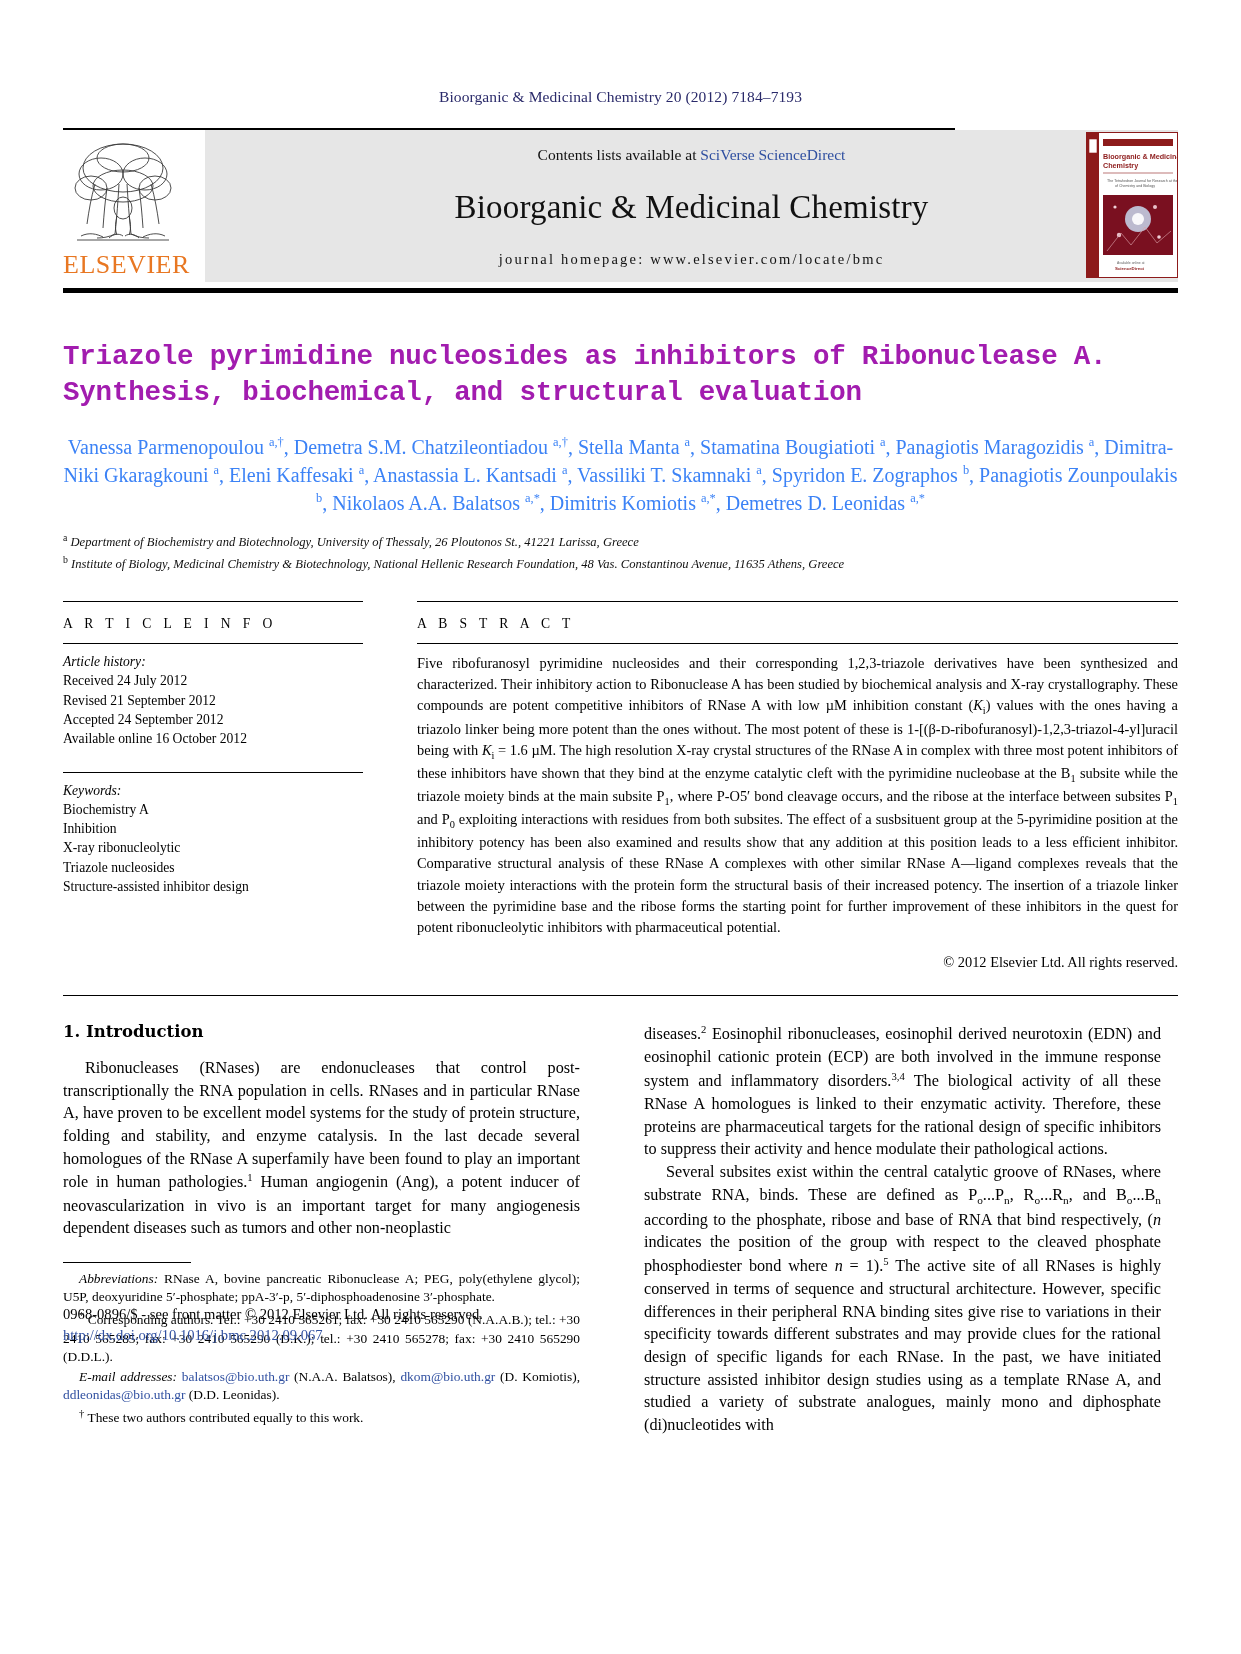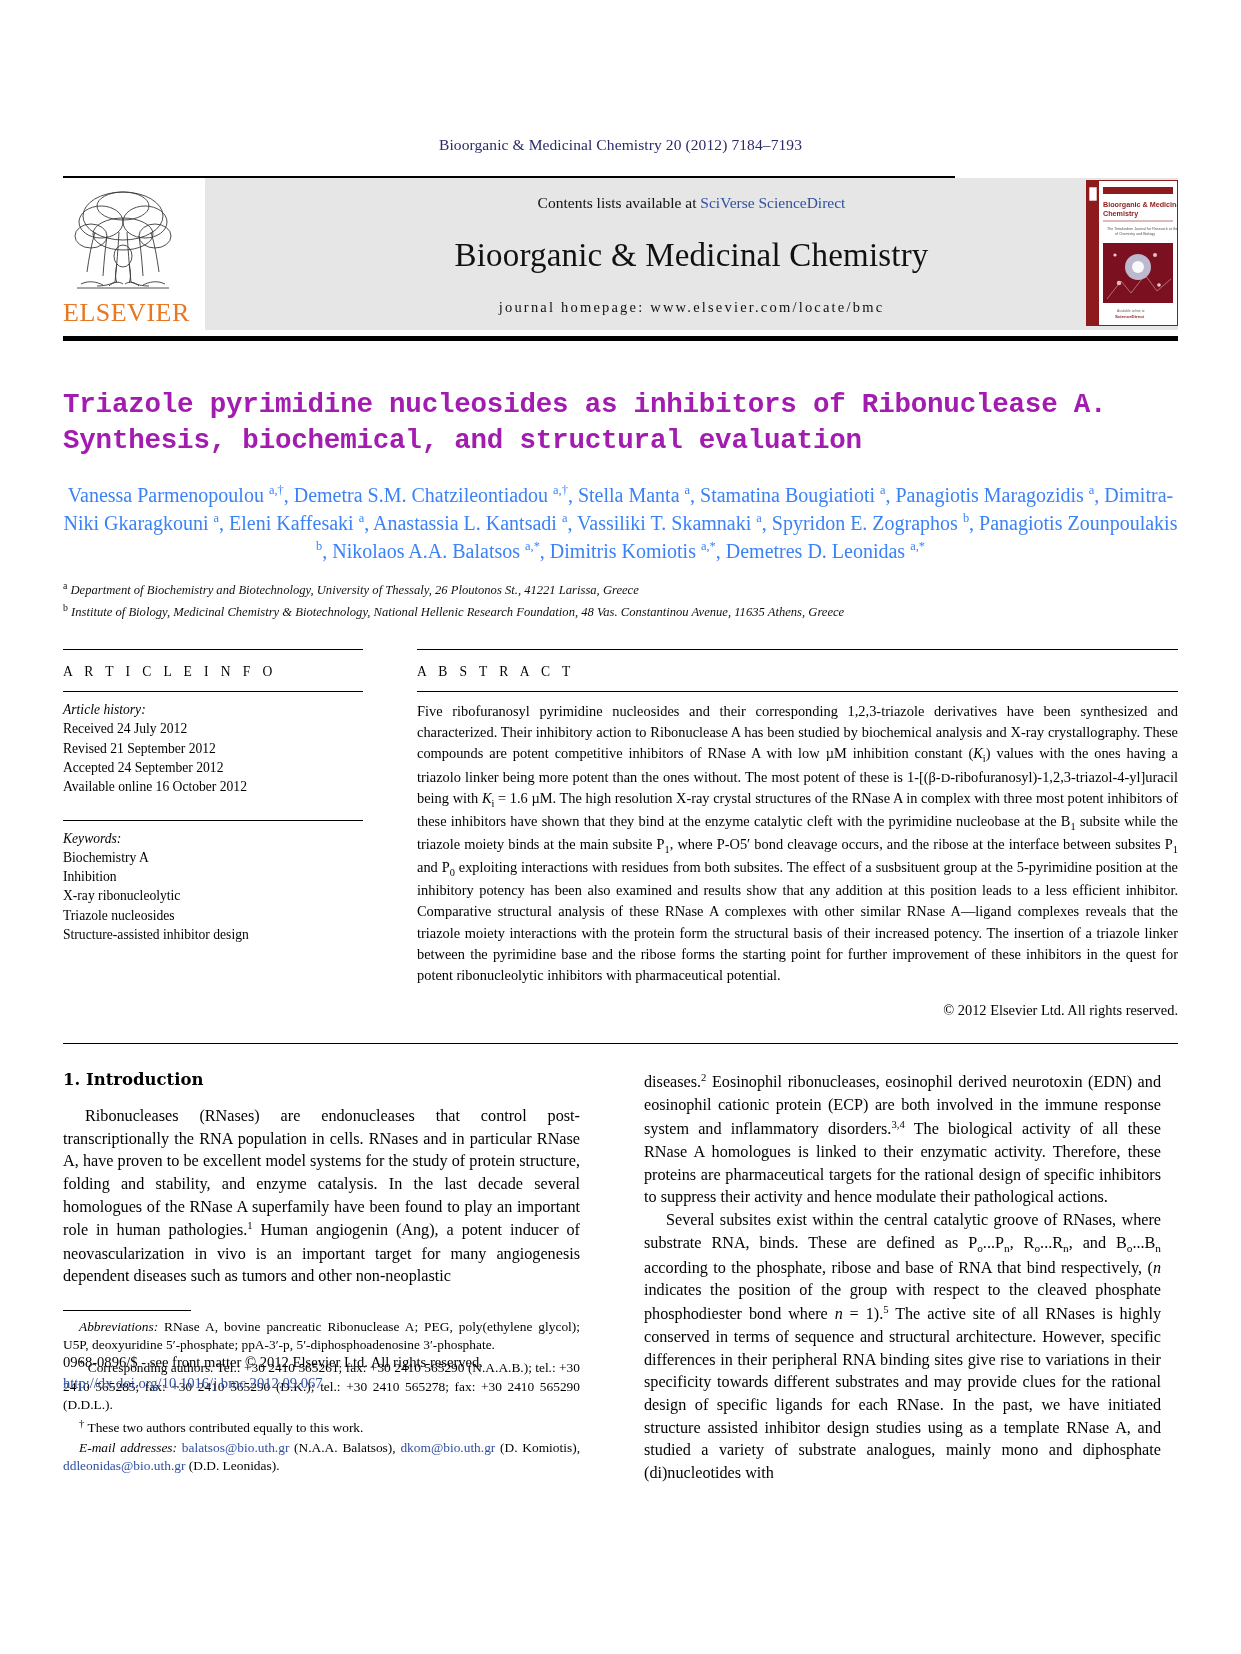--- a/index.html
+++ b/index.html
@@ -14,21 +14,20 @@
     font-family: "Liberation Serif", "DejaVu Serif", serif;
     color: #000000;
     position: relative;
     overflow: hidden;
   }
   .page {
     position: relative;
     width: 1241px;
     height: 1404px;
     padding: 0;
-    margin-top: 48px;
   }
 
   
   .running-head {
     text-align: center;
     font-size: 15.5px;
     color: #2a2a6a;
     padding-top: 88px;
     letter-spacing: 0.1px;
   }
@@ -379,22 +378,22 @@
   <div class="body-cols">
 
     <div class="body-col">
       <h2 class="section-title">1. Introduction</h2>
       <p class="body-p">Ribonucleases (RNases) are endonucleases that control post-transcriptionally the RNA population in cells. RNases and in particular RNase A, have proven to be excellent model systems for the study of protein structure, folding and stability, and enzyme catalysis. In the last decade several homologues of the RNase A superfamily have been found to play an important role in human pathologies.<sup>1</sup> Human angiogenin (Ang), a potent inducer of neovascularization in vivo is an important target for many angiogenesis dependent diseases such as tumors and other non-neoplastic</p>
 
       <div class="footnotes">
         <div class="fn-rule"></div>
         <p class="fn indent"><i>Abbreviations:</i> RNase A, bovine pancreatic Ribonuclease A; PEG, poly(ethylene glycol); U5P, deoxyuridine 5′-phosphate; ppA-3′-p, 5′-diphosphoadenosine 3′-phosphate.</p>
         <p class="fn indent"><span class="marker">*</span> Corresponding authors. Tel.: +30 2410 565261; fax: +30 2410 565290 (N.A.A.B.); tel.: +30 2410 565285; fax: +30 2410 565290 (D.K.); tel.: +30 2410 565278; fax: +30 2410 565290 (D.D.L.).</p>
+        <p class="fn indent"><i>E-mail addresses:</i> <span class="lnk">balatsos@bio.uth.gr</span> (N.A.A. Balatsos), <span class="lnk">dkom@bio.uth.gr</span> (D. Komiotis), <span class="lnk">ddleonidas@bio.uth.gr</span> (D.D. Leonidas).</p>
         <p class="fn indent"><span class="marker">†</span> These two authors contributed equally to this work.</p>
-        <p class="fn indent"><i>E-mail addresses:</i> <span class="lnk">balatsos@bio.uth.gr</span> (N.A.A. Balatsos), <span class="lnk">dkom@bio.uth.gr</span> (D. Komiotis), <span class="lnk">ddleonidas@bio.uth.gr</span> (D.D. Leonidas).</p>
       </div>
     </div>
 
     <div class="body-col">
       <p class="body-p" style="text-indent:0;">diseases.<sup>2</sup> Eosinophil ribonucleases, eosinophil derived neurotoxin (EDN) and eosinophil cationic protein (ECP) are both involved in the immune response system and inflammatory disorders.<sup>3,4</sup> The biological activity of all these RNase A homologues is linked to their enzymatic activity. Therefore, these proteins are pharmaceutical targets for the rational design of specific inhibitors to suppress their activity and hence modulate their pathological actions.</p>
       <p class="body-p">Several subsites exist within the central catalytic groove of RNases, where substrate RNA, binds. These are defined as P<sub>o</sub>...P<sub>n</sub>, R<sub>o</sub>...R<sub>n</sub>, and B<sub>o</sub>...B<sub>n</sub> according to the phosphate, ribose and base of RNA that bind respectively, (<i>n</i> indicates the position of the group with respect to the cleaved phosphate phosphodiester bond where <i>n</i> = 1).<sup>5</sup> The active site of all RNases is highly conserved in terms of sequence and structural architecture. However, specific differences in their peripheral RNA binding sites give rise to variations in their specificity towards different substrates and may provide clues for the rational design of specific ligands for each RNase. In the past, we have initiated structure assisted inhibitor design studies using as a template RNase A, and studied a variety of substrate analogues, mainly mono and diphosphate (di)nucleotides with</p>
     </div>
 
   </div>
 

